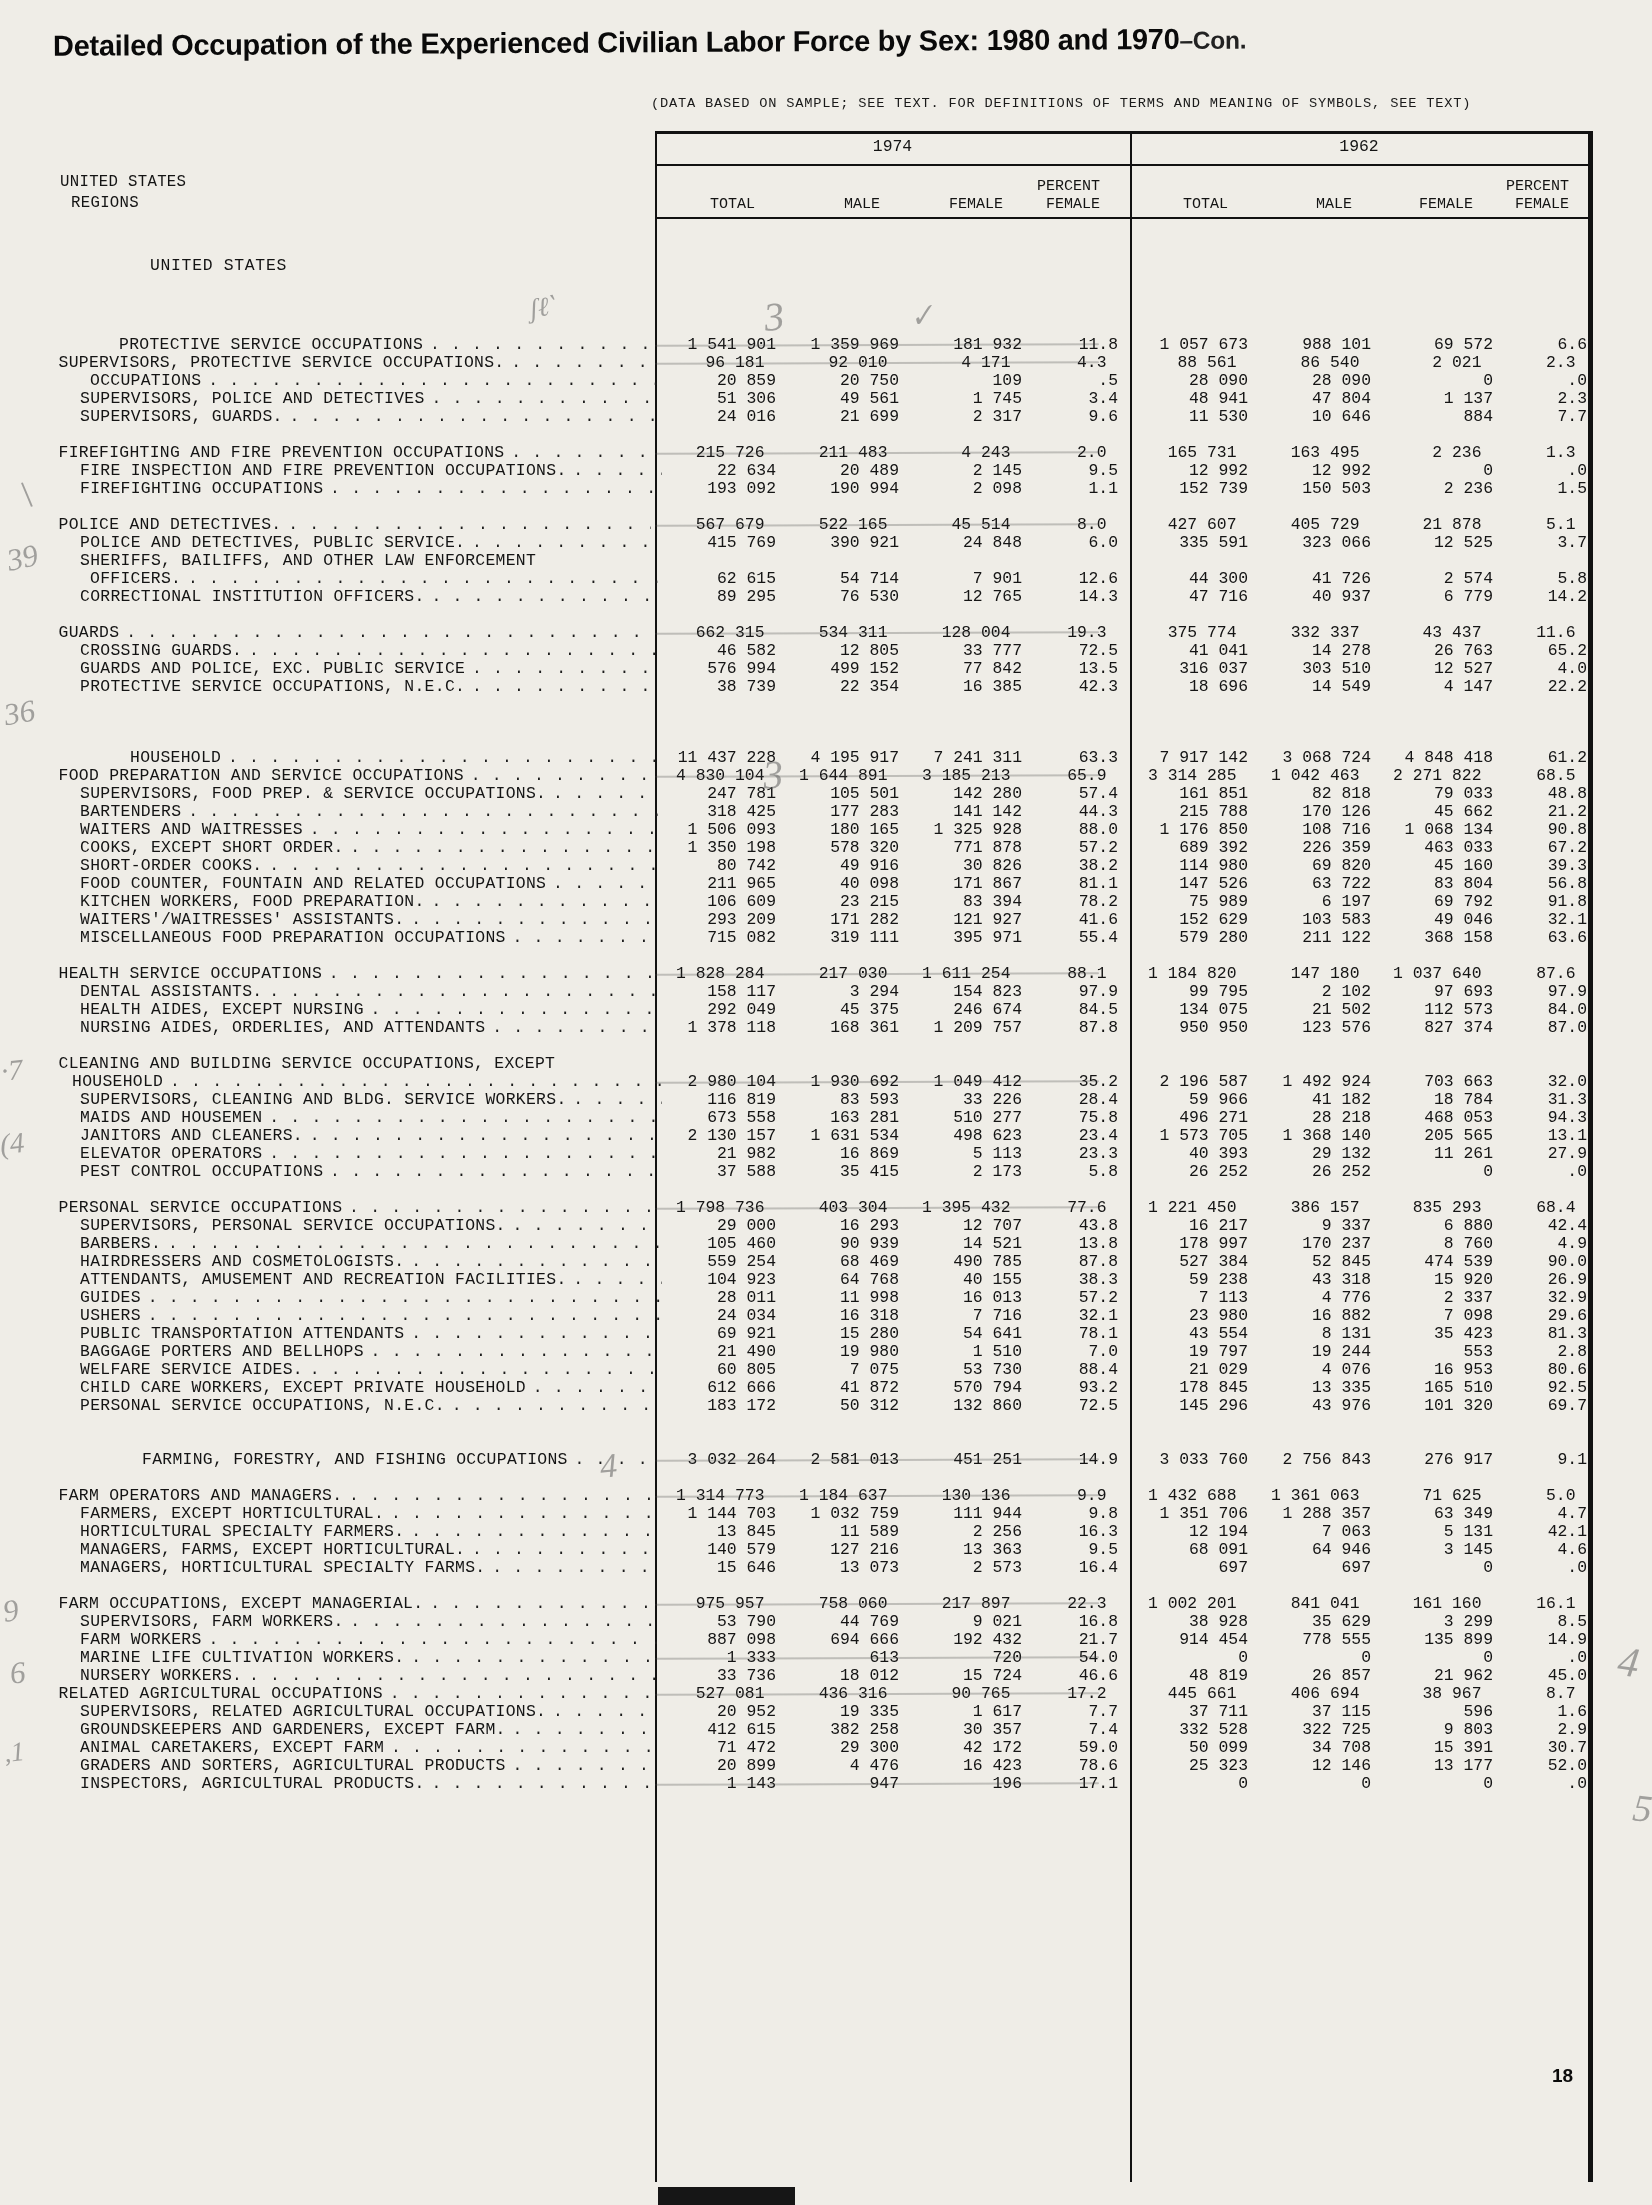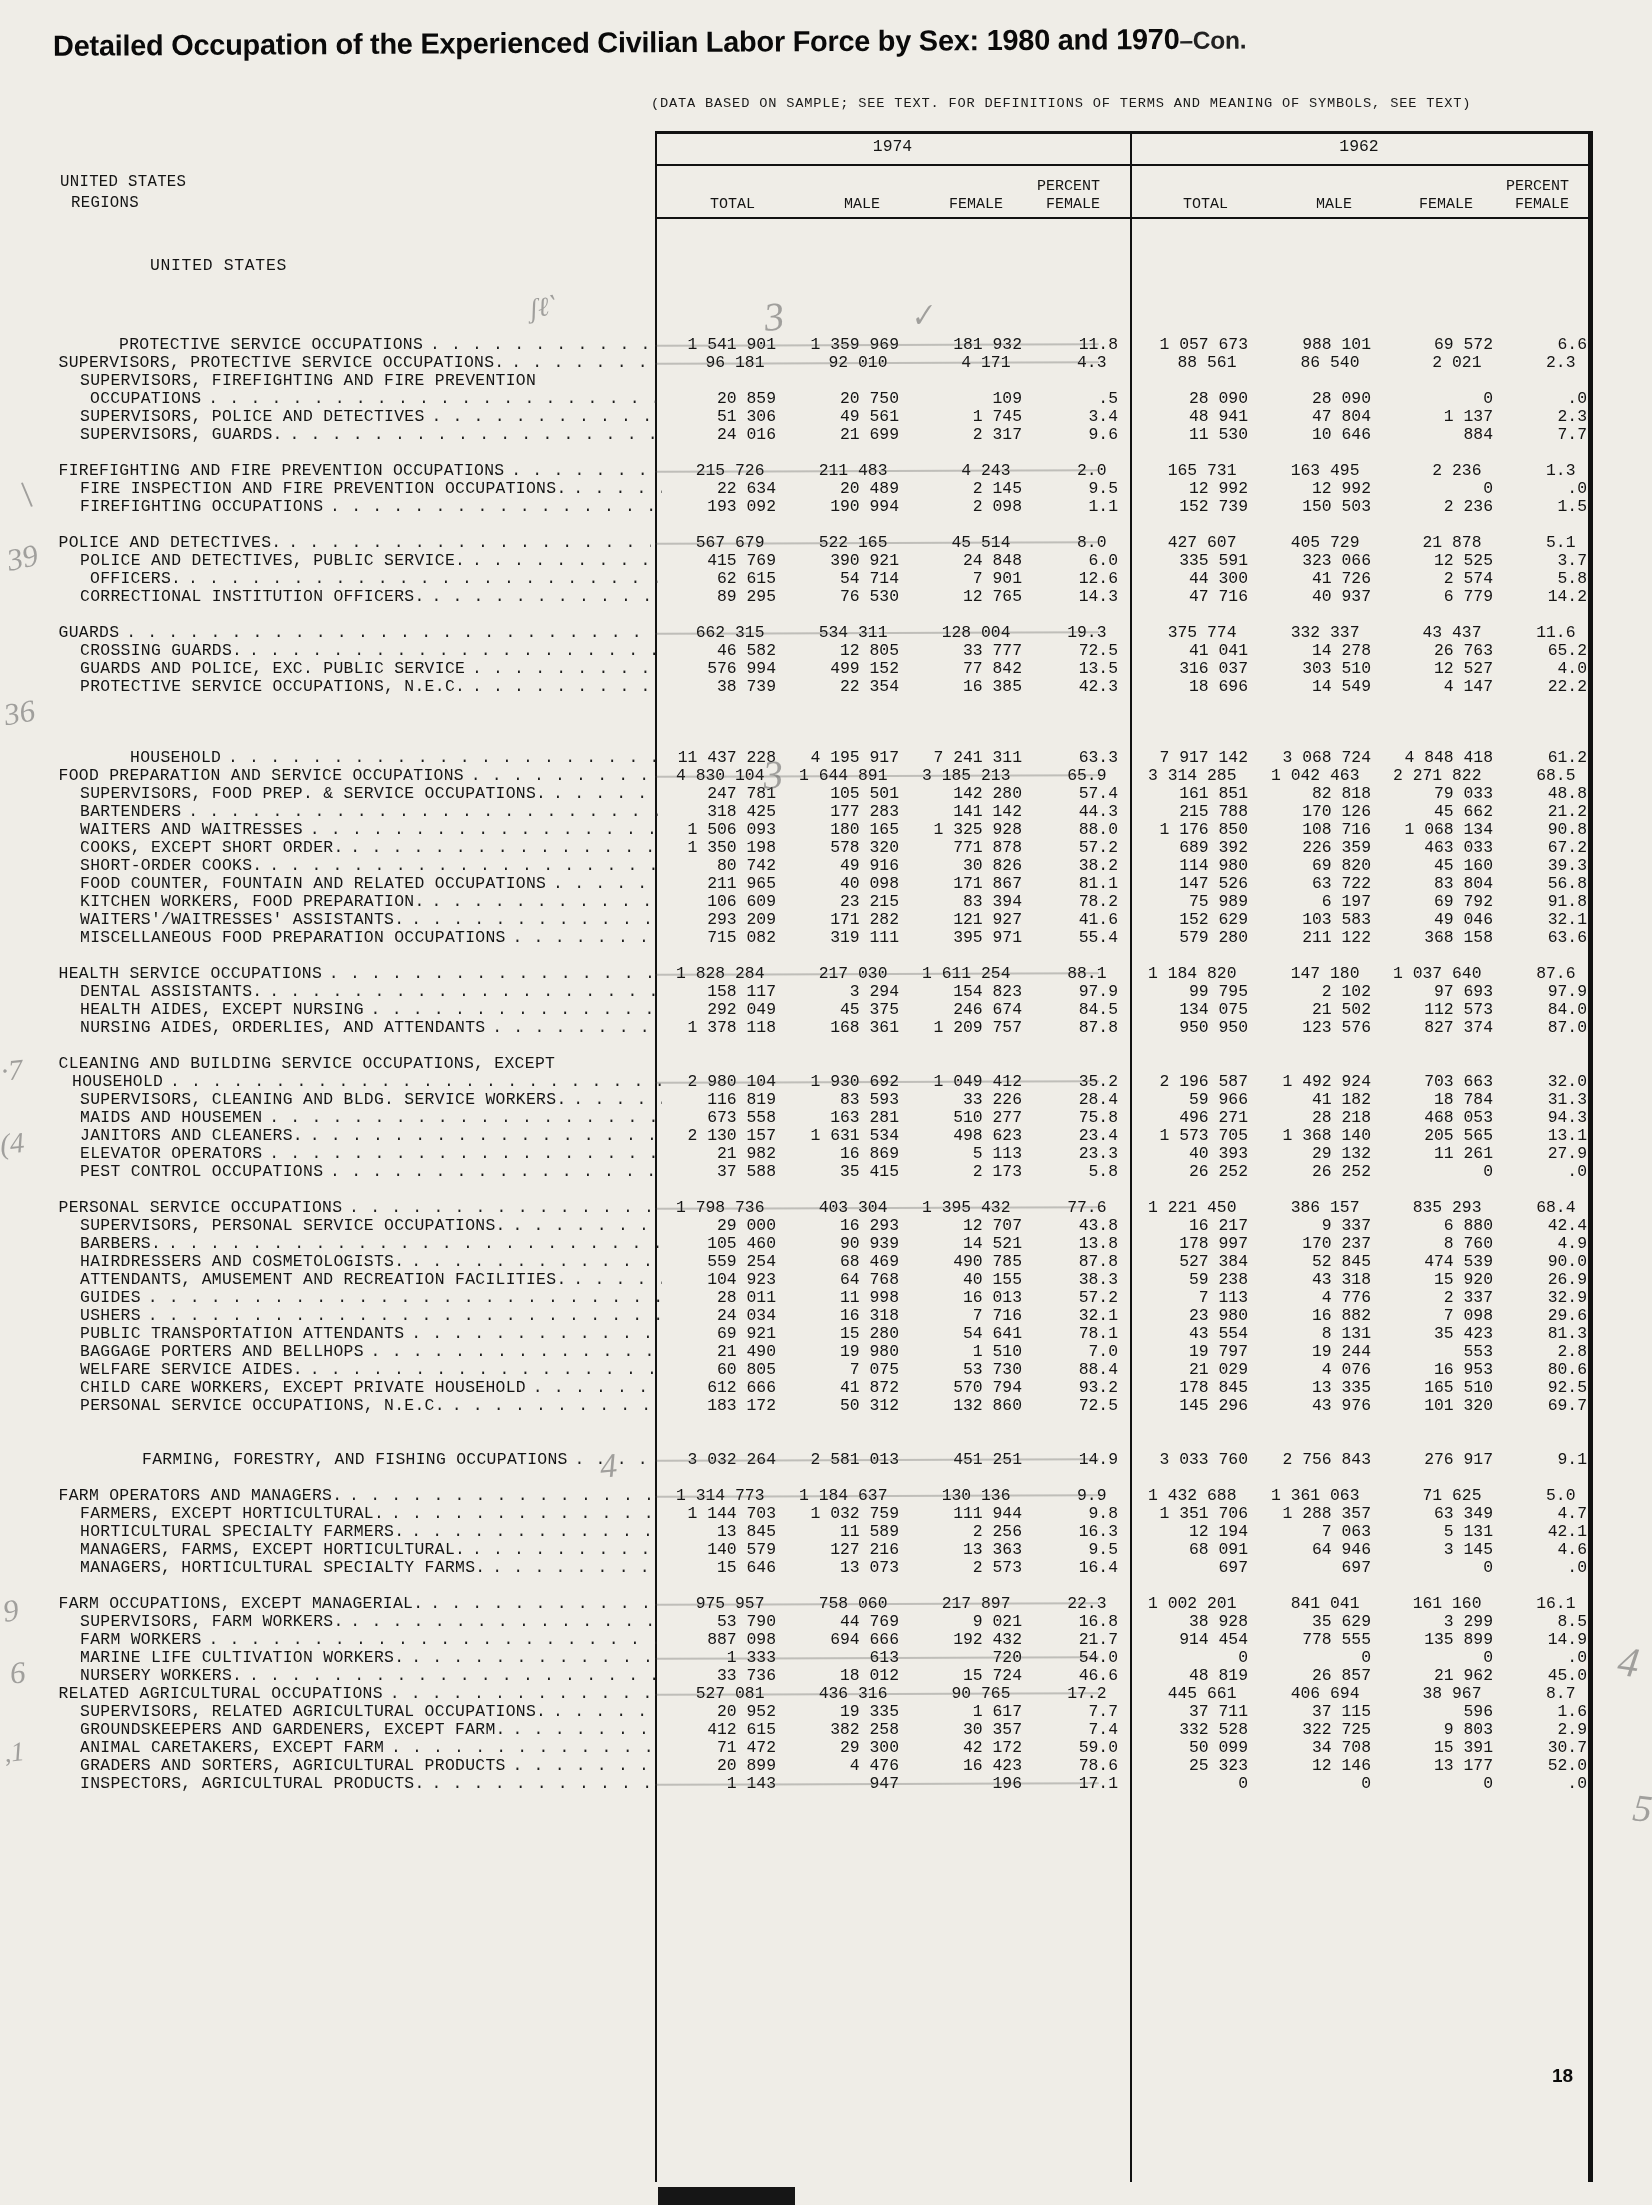--- a/index.html
+++ b/index.html
@@ -111,31 +111,31 @@
     <div class="ch chr6">FEMALE</div>
     <div class="ch chr7"><span>PERCENT</span><br><span>FEMALE</span></div>
   </div>
 
   <div id="rows">
       <div class="row group"><div class="stub" style="padding-left: 97px;"><span class="lbl">UNITED STATES</span></div></div>
       <div class="spacer" style="height: 42px;"></div>
       <div class="spacer" style="height: 18.5px;"></div>
       <div class="row pk"><div class="stub" style="padding-left: 66px;"><span class="lbl">PROTECTIVE SERVICE OCCUPATIONS</span><span class="lead">. . . . . . . . . . . . . . . . . . . . . . . . . . . . . . . . . . . . . . . . . . . . . . . . . . . . . . . . . . . . </span></div><div class="c c0">1 541 901</div><div class="c c1">1 359 969</div><div class="c c2">181 932</div><div class="c c3">11.8</div><div class="gapcol"></div><div class="c c4">1 057 673</div><div class="c c5">988 101</div><div class="c c6">69 572</div><div class="c c7">6.6</div></div>
       <div class="row pk"><div class="stub" style="padding-left: 5.5px;"><span class="lbl">SUPERVISORS, PROTECTIVE SERVICE OCCUPATIONS.</span><span class="lead">. . . . . . . . . . . . . . . . . . . . . . . . . . . . . . . . . . . . . . . . . . . . . . . . . . . . . . . . . . . . </span></div><div class="c c0">96 181</div><div class="c c1">92 010</div><div class="c c2">4 171</div><div class="c c3">4.3</div><div class="gapcol"></div><div class="c c4">88 561</div><div class="c c5">86 540</div><div class="c c6">2 021</div><div class="c c7">2.3</div></div>
-      <div class="row"><div class="stub" style="padding-left: 27px;"><span class="lbl">SUPERVISORS, FIREFIGHTING AND FIRE PREVENTION</span></div></div>
       <div class="row"><div class="stub" style="padding-left: 37px;"><span class="lbl">OCCUPATIONS</span><span class="lead">. . . . . . . . . . . . . . . . . . . . . . . . . . . . . . . . . . . . . . . . . . . . . . . . . . . . . . . . . . . . </span></div><div class="c c0">20 859</div><div class="c c1">20 750</div><div class="c c2">109</div><div class="c c3">.5</div><div class="gapcol"></div><div class="c c4">28 090</div><div class="c c5">28 090</div><div class="c c6">0</div><div class="c c7">.0</div></div>
       <div class="row"><div class="stub" style="padding-left: 27px;"><span class="lbl">SUPERVISORS, POLICE AND DETECTIVES</span><span class="lead">. . . . . . . . . . . . . . . . . . . . . . . . . . . . . . . . . . . . . . . . . . . . . . . . . . . . . . . . . . . . </span></div><div class="c c0">51 306</div><div class="c c1">49 561</div><div class="c c2">1 745</div><div class="c c3">3.4</div><div class="gapcol"></div><div class="c c4">48 941</div><div class="c c5">47 804</div><div class="c c6">1 137</div><div class="c c7">2.3</div></div>
       <div class="row"><div class="stub" style="padding-left: 27px;"><span class="lbl">SUPERVISORS, GUARDS.</span><span class="lead">. . . . . . . . . . . . . . . . . . . . . . . . . . . . . . . . . . . . . . . . . . . . . . . . . . . . . . . . . . . . </span></div><div class="c c0">24 016</div><div class="c c1">21 699</div><div class="c c2">2 317</div><div class="c c3">9.6</div><div class="gapcol"></div><div class="c c4">11 530</div><div class="c c5">10 646</div><div class="c c6">884</div><div class="c c7">7.7</div></div>
       <div class="spacer" style="height: 18px;"></div>
       <div class="row pk"><div class="stub" style="padding-left: 5.5px;"><span class="lbl">FIREFIGHTING AND FIRE PREVENTION OCCUPATIONS</span><span class="lead">. . . . . . . . . . . . . . . . . . . . . . . . . . . . . . . . . . . . . . . . . . . . . . . . . . . . . . . . . . . . </span></div><div class="c c0">215 726</div><div class="c c1">211 483</div><div class="c c2">4 243</div><div class="c c3">2.0</div><div class="gapcol"></div><div class="c c4">165 731</div><div class="c c5">163 495</div><div class="c c6">2 236</div><div class="c c7">1.3</div></div>
       <div class="row"><div class="stub" style="padding-left: 27px;"><span class="lbl">FIRE INSPECTION AND FIRE PREVENTION OCCUPATIONS.</span><span class="lead">. . . . . . . . . . . . . . . . . . . . . . . . . . . . . . . . . . . . . . . . . . . . . . . . . . . . . . . . . . . . </span></div><div class="c c0">22 634</div><div class="c c1">20 489</div><div class="c c2">2 145</div><div class="c c3">9.5</div><div class="gapcol"></div><div class="c c4">12 992</div><div class="c c5">12 992</div><div class="c c6">0</div><div class="c c7">.0</div></div>
       <div class="row"><div class="stub" style="padding-left: 27px;"><span class="lbl">FIREFIGHTING OCCUPATIONS</span><span class="lead">. . . . . . . . . . . . . . . . . . . . . . . . . . . . . . . . . . . . . . . . . . . . . . . . . . . . . . . . . . . . </span></div><div class="c c0">193 092</div><div class="c c1">190 994</div><div class="c c2">2 098</div><div class="c c3">1.1</div><div class="gapcol"></div><div class="c c4">152 739</div><div class="c c5">150 503</div><div class="c c6">2 236</div><div class="c c7">1.5</div></div>
       <div class="spacer" style="height: 18px;"></div>
       <div class="row pk"><div class="stub" style="padding-left: 5.5px;"><span class="lbl">POLICE AND DETECTIVES.</span><span class="lead">. . . . . . . . . . . . . . . . . . . . . . . . . . . . . . . . . . . . . . . . . . . . . . . . . . . . . . . . . . . . </span></div><div class="c c0">567 679</div><div class="c c1">522 165</div><div class="c c2">45 514</div><div class="c c3">8.0</div><div class="gapcol"></div><div class="c c4">427 607</div><div class="c c5">405 729</div><div class="c c6">21 878</div><div class="c c7">5.1</div></div>
       <div class="row"><div class="stub" style="padding-left: 27px;"><span class="lbl">POLICE AND DETECTIVES, PUBLIC SERVICE.</span><span class="lead">. . . . . . . . . . . . . . . . . . . . . . . . . . . . . . . . . . . . . . . . . . . . . . . . . . . . . . . . . . . . </span></div><div class="c c0">415 769</div><div class="c c1">390 921</div><div class="c c2">24 848</div><div class="c c3">6.0</div><div class="gapcol"></div><div class="c c4">335 591</div><div class="c c5">323 066</div><div class="c c6">12 525</div><div class="c c7">3.7</div></div>
+      <div class="row"><div class="stub" style="padding-left: 27px;"><span class="lbl">SHERIFFS, BAILIFFS, AND OTHER LAW ENFORCEMENT</span></div></div>
       <div class="row"><div class="stub" style="padding-left: 37px;"><span class="lbl">OFFICERS.</span><span class="lead">. . . . . . . . . . . . . . . . . . . . . . . . . . . . . . . . . . . . . . . . . . . . . . . . . . . . . . . . . . . . </span></div><div class="c c0">62 615</div><div class="c c1">54 714</div><div class="c c2">7 901</div><div class="c c3">12.6</div><div class="gapcol"></div><div class="c c4">44 300</div><div class="c c5">41 726</div><div class="c c6">2 574</div><div class="c c7">5.8</div></div>
       <div class="row"><div class="stub" style="padding-left: 27px;"><span class="lbl">CORRECTIONAL INSTITUTION OFFICERS.</span><span class="lead">. . . . . . . . . . . . . . . . . . . . . . . . . . . . . . . . . . . . . . . . . . . . . . . . . . . . . . . . . . . . </span></div><div class="c c0">89 295</div><div class="c c1">76 530</div><div class="c c2">12 765</div><div class="c c3">14.3</div><div class="gapcol"></div><div class="c c4">47 716</div><div class="c c5">40 937</div><div class="c c6">6 779</div><div class="c c7">14.2</div></div>
       <div class="spacer" style="height: 18px;"></div>
       <div class="row pk"><div class="stub" style="padding-left: 5.5px;"><span class="lbl">GUARDS</span><span class="lead">. . . . . . . . . . . . . . . . . . . . . . . . . . . . . . . . . . . . . . . . . . . . . . . . . . . . . . . . . . . . </span></div><div class="c c0">662 315</div><div class="c c1">534 311</div><div class="c c2">128 004</div><div class="c c3">19.3</div><div class="gapcol"></div><div class="c c4">375 774</div><div class="c c5">332 337</div><div class="c c6">43 437</div><div class="c c7">11.6</div></div>
       <div class="row"><div class="stub" style="padding-left: 27px;"><span class="lbl">CROSSING GUARDS.</span><span class="lead">. . . . . . . . . . . . . . . . . . . . . . . . . . . . . . . . . . . . . . . . . . . . . . . . . . . . . . . . . . . . </span></div><div class="c c0">46 582</div><div class="c c1">12 805</div><div class="c c2">33 777</div><div class="c c3">72.5</div><div class="gapcol"></div><div class="c c4">41 041</div><div class="c c5">14 278</div><div class="c c6">26 763</div><div class="c c7">65.2</div></div>
       <div class="row"><div class="stub" style="padding-left: 27px;"><span class="lbl">GUARDS AND POLICE, EXC. PUBLIC SERVICE</span><span class="lead">. . . . . . . . . . . . . . . . . . . . . . . . . . . . . . . . . . . . . . . . . . . . . . . . . . . . . . . . . . . . </span></div><div class="c c0">576 994</div><div class="c c1">499 152</div><div class="c c2">77 842</div><div class="c c3">13.5</div><div class="gapcol"></div><div class="c c4">316 037</div><div class="c c5">303 510</div><div class="c c6">12 527</div><div class="c c7">4.0</div></div>
       <div class="row"><div class="stub" style="padding-left: 27px;"><span class="lbl">PROTECTIVE SERVICE OCCUPATIONS, N.E.C.</span><span class="lead">. . . . . . . . . . . . . . . . . . . . . . . . . . . . . . . . . . . . . . . . . . . . . . . . . . . . . . . . . . . . </span></div><div class="c c0">38 739</div><div class="c c1">22 354</div><div class="c c2">16 385</div><div class="c c3">42.3</div><div class="gapcol"></div><div class="c c4">18 696</div><div class="c c5">14 549</div><div class="c c6">4 147</div><div class="c c7">22.2</div></div>
       <div class="spacer" style="height: 53px;"></div>
       <div class="row"><div class="stub" style="padding-left: 77px;"><span class="lbl">HOUSEHOLD</span><span class="lead">. . . . . . . . . . . . . . . . . . . . . . . . . . . . . . . . . . . . . . . . . . . . . . . . . . . . . . . . . . . . </span></div><div class="c c0">11 437 228</div><div class="c c1">4 195 917</div><div class="c c2">7 241 311</div><div class="c c3">63.3</div><div class="gapcol"></div><div class="c c4">7 917 142</div><div class="c c5">3 068 724</div><div class="c c6">4 848 418</div><div class="c c7">61.2</div></div>
       <div class="row pk"><div class="stub" style="padding-left: 5.5px;"><span class="lbl">FOOD PREPARATION AND SERVICE OCCUPATIONS</span><span class="lead">. . . . . . . . . . . . . . . . . . . . . . . . . . . . . . . . . . . . . . . . . . . . . . . . . . . . . . . . . . . . </span></div><div class="c c0">4 830 104</div><div class="c c1">1 644 891</div><div class="c c2">3 185 213</div><div class="c c3">65.9</div><div class="gapcol"></div><div class="c c4">3 314 285</div><div class="c c5">1 042 463</div><div class="c c6">2 271 822</div><div class="c c7">68.5</div></div>

